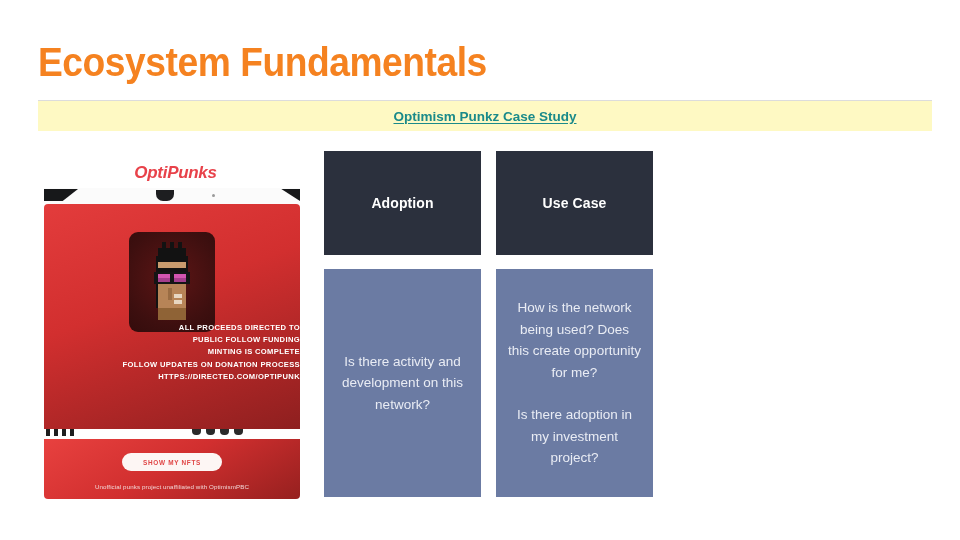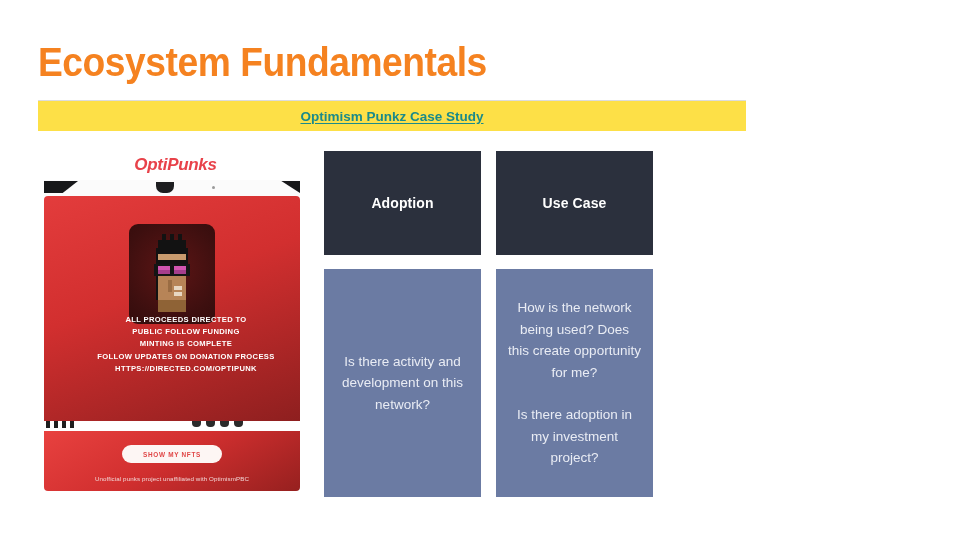--- a/index.html
+++ b/index.html
@@ -28,43 +28,43 @@
     transform: scaleX(0.93);
     transform-origin: left center;
     white-space: nowrap;
   }
 
   
   .link-bar {
     position: absolute;
     left: 38px;
     top: 100px;
-    width: 708px;
+    width: 894px;
     height: 30px;
-    background: #fde047;
+    background: #fef9c3;
     border-top: 1px solid #dcdcdc;
     display: flex;
     align-items: center;
     justify-content: center;
   }
   .link-bar a,
   .link-bar .case-link {
     color: #1a8a8a;
     font-size: 13.5px;
     font-weight: bold;
     text-decoration: underline;
     text-underline-offset: 2px;
     cursor: pointer;
   }
 
   
   .shot {
     position: absolute;
     left: 44px;
-    top: 148px;
+    top: 156px;
     width: 263px;
     height: 345px;
   }
   .shot-brand {
     text-align: center;
     font-size: 17px;
     font-weight: bold;
     font-style: italic;
     color: #e8424a;
     letter-spacing: -0.3px;
@@ -133,21 +133,21 @@
     left: 50%;
     top: 10px;
     transform: translateX(-50%);
   }
 
   .proceeds {
     position: absolute;
     left: 0;
     right: 0;
     top: 118px;
-    text-align: center;
+    text-align: right;
     color: #ffffff;
     font-size: 7.6px;
     font-weight: bold;
     letter-spacing: 0.35px;
     line-height: 12.2px;
     margin-left: 28px;
   }
   .shot-strip {
     position: relative;
     width: 256px;

